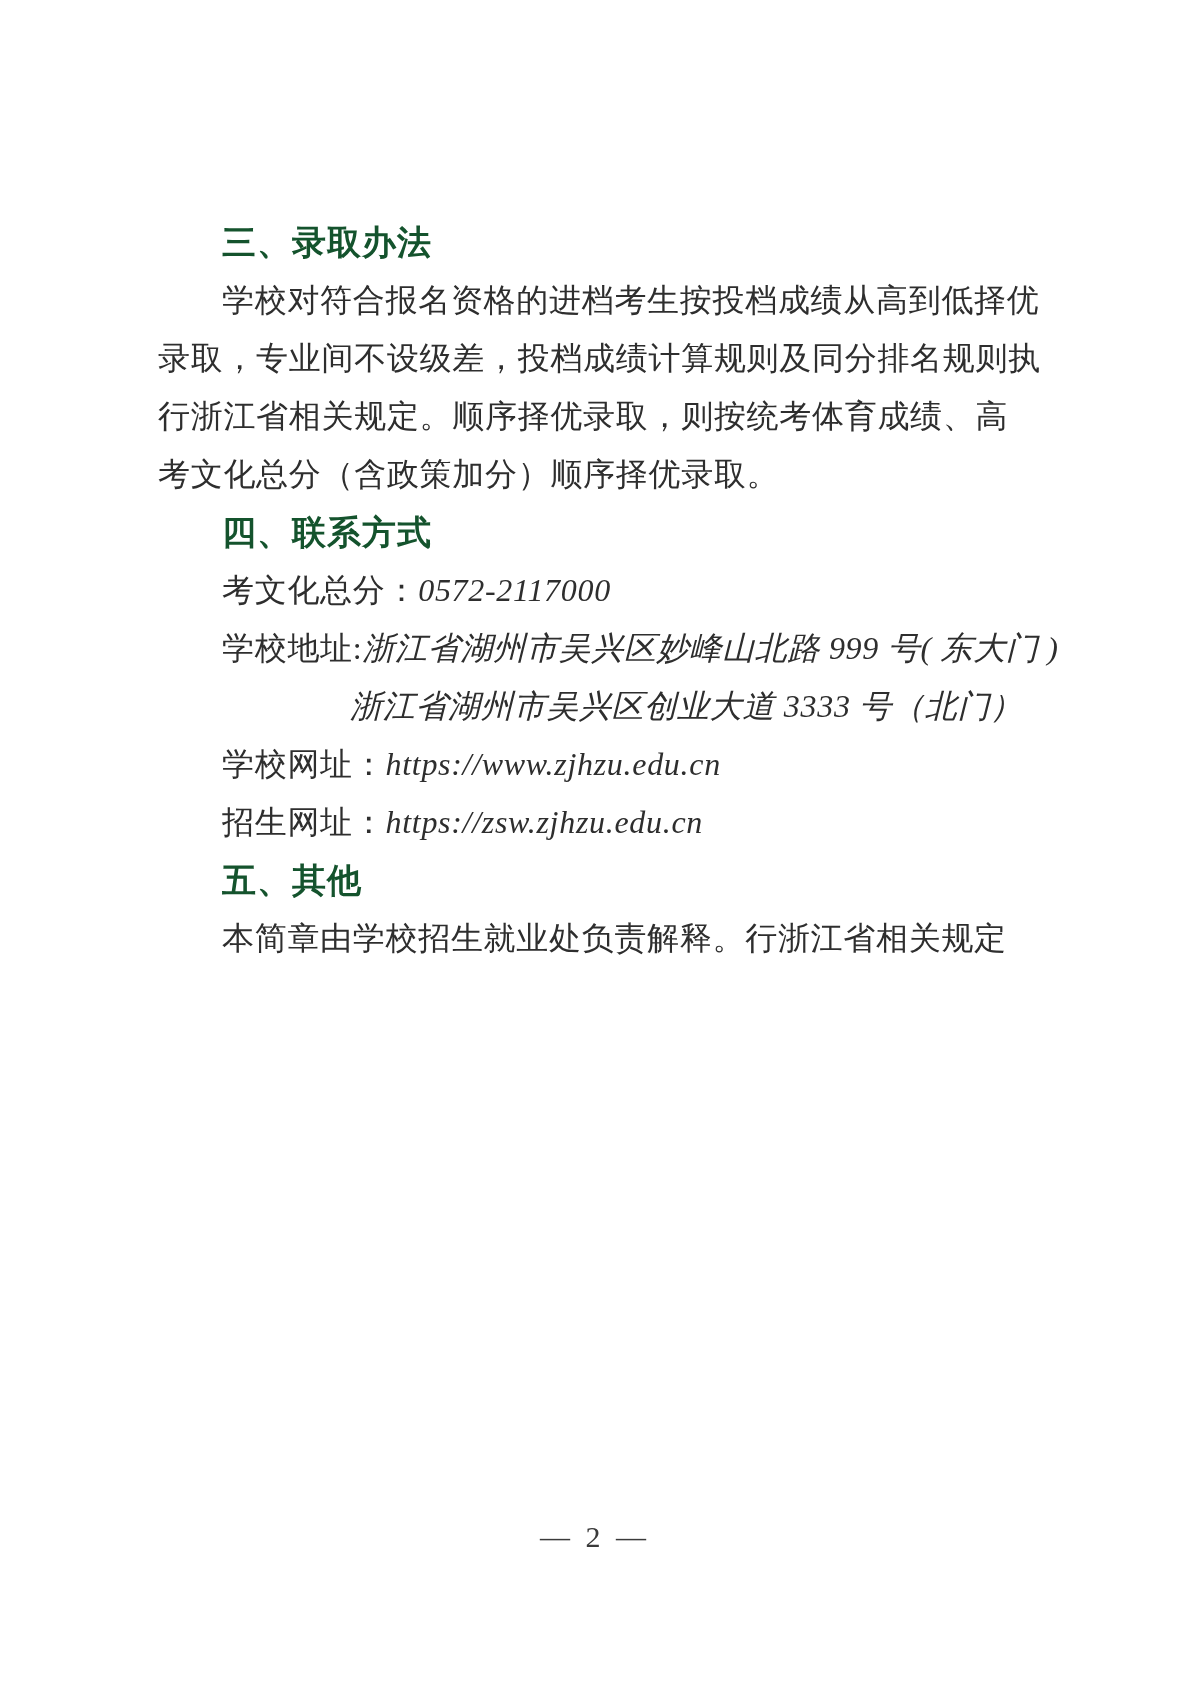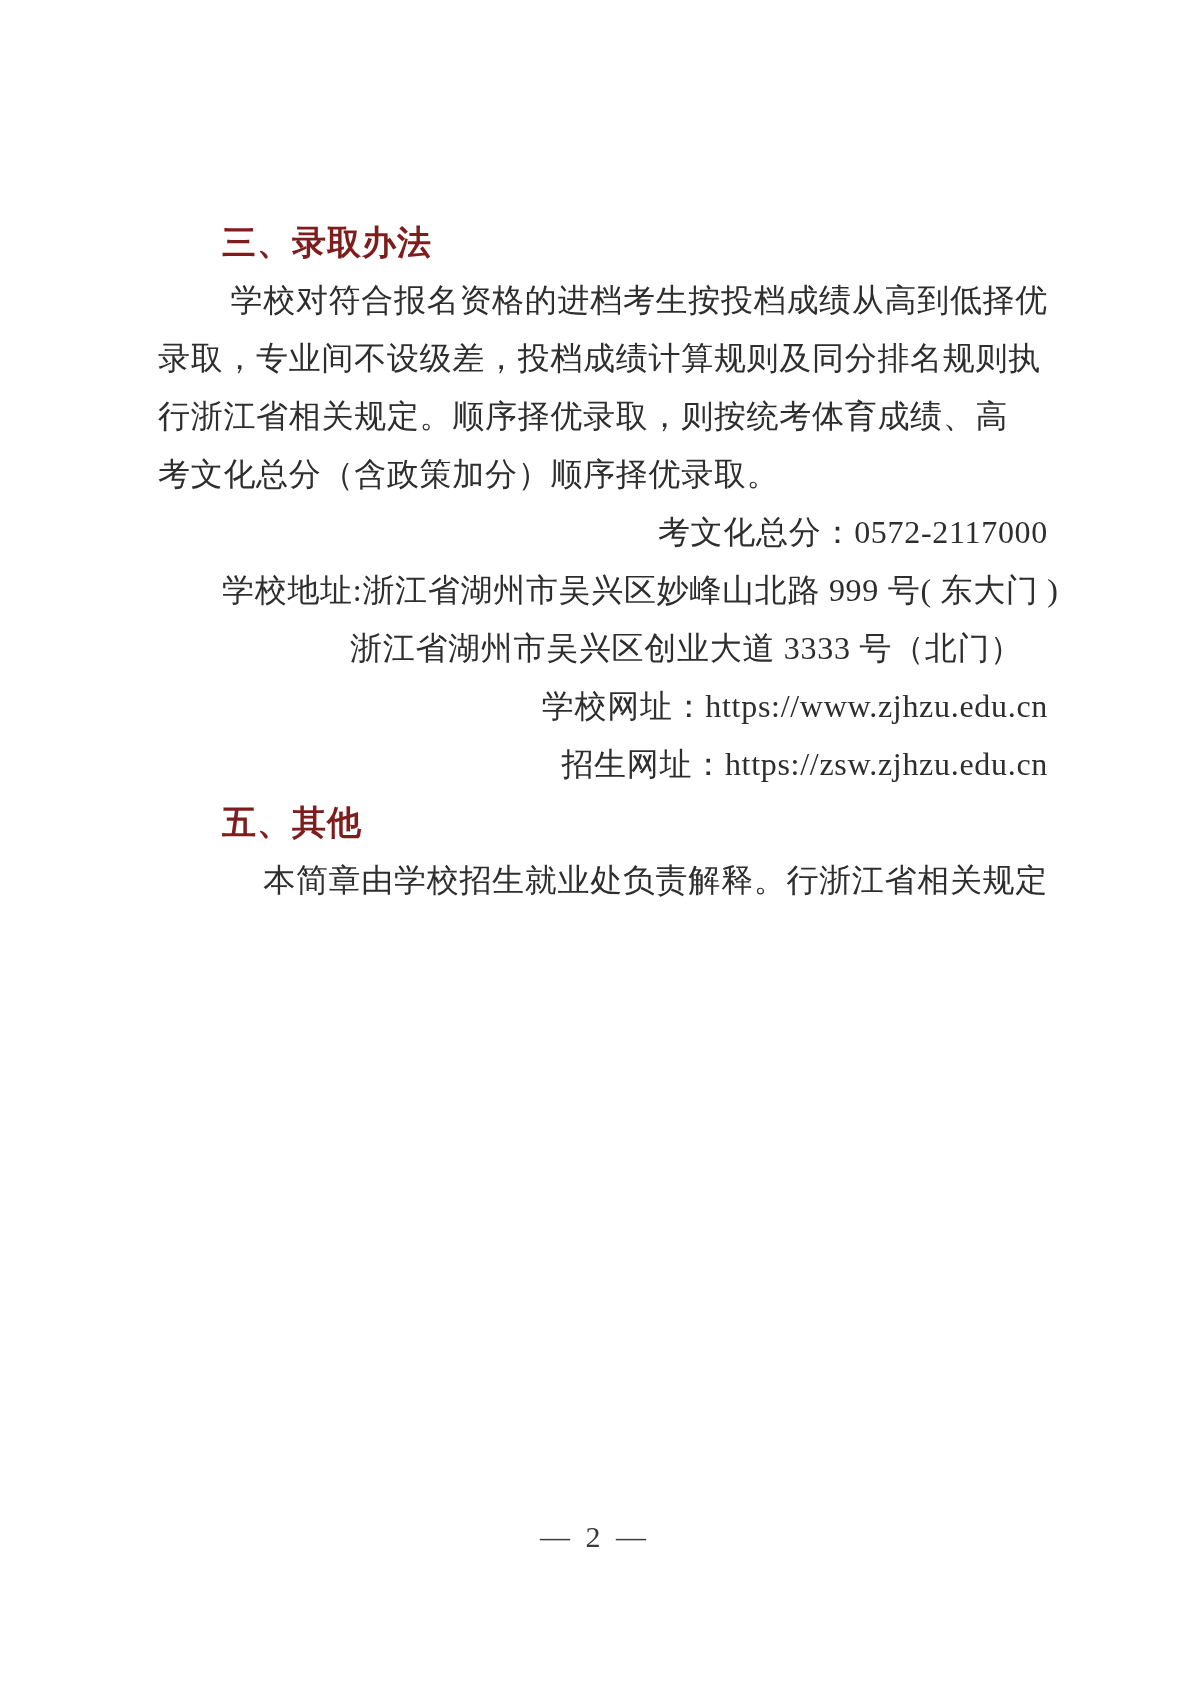--- a/index.html
+++ b/index.html
@@ -23,38 +23,38 @@
     .line {
       height: 58px;
       line-height: 58px;
       font-size: 32px;
       color: #2e2e2e;
       letter-spacing: 0.7px;
       white-space: nowrap;
     }
     .indent {
       padding-left: 64px;
-      text-align: right;
     }
     .indent2 {
       padding-left: 192px;
     }
     .heading {
       padding-left: 64px;
       font-family: "Liberation Sans", "DejaVu Sans", sans-serif;
       font-weight: bold;
       font-size: 34px;
-      color: #7f1d1d;
+      color: #14532d;
       letter-spacing: 1px;
     }
     .label {
       color: #2e2e2e;
     }
     .value {
       color: #2e2e2e;
+      font-style: italic;
     }
     .page-number {
       position: absolute;
       top: 1515px;
       left: 0;
       width: 1190px;
       height: 44px;
       line-height: 44px;
       text-align: center;
       font-size: 30px;
@@ -67,20 +67,21 @@
 
 <div class="doc">
 
   <div class="line heading">三、录取办法</div>
 
   <div class="line indent">学校对符合报名资格的进档考生按投档成绩从高到低择优</div>
   <div class="line">录取，专业间不设级差，投档成绩计算规则及同分排名规则执</div>
   <div class="line">行浙江省相关规定。顺序择优录取，则按统考体育成绩、高</div>
   <div class="line">考文化总分（含政策加分）顺序择优录取。</div>
 
+  <div class="line heading">四、联系方式</div>
 
   <div class="line indent">
     <span class="label">考文化总分：</span><span class="value">0572-2117000</span>
   </div>
 
   <div class="line indent">
     <span class="label">学校地址:</span><span class="value">浙江省湖州市吴兴区妙峰山北路 999 号( 东大门 )</span>
   </div>
 
   <div class="line indent2">

